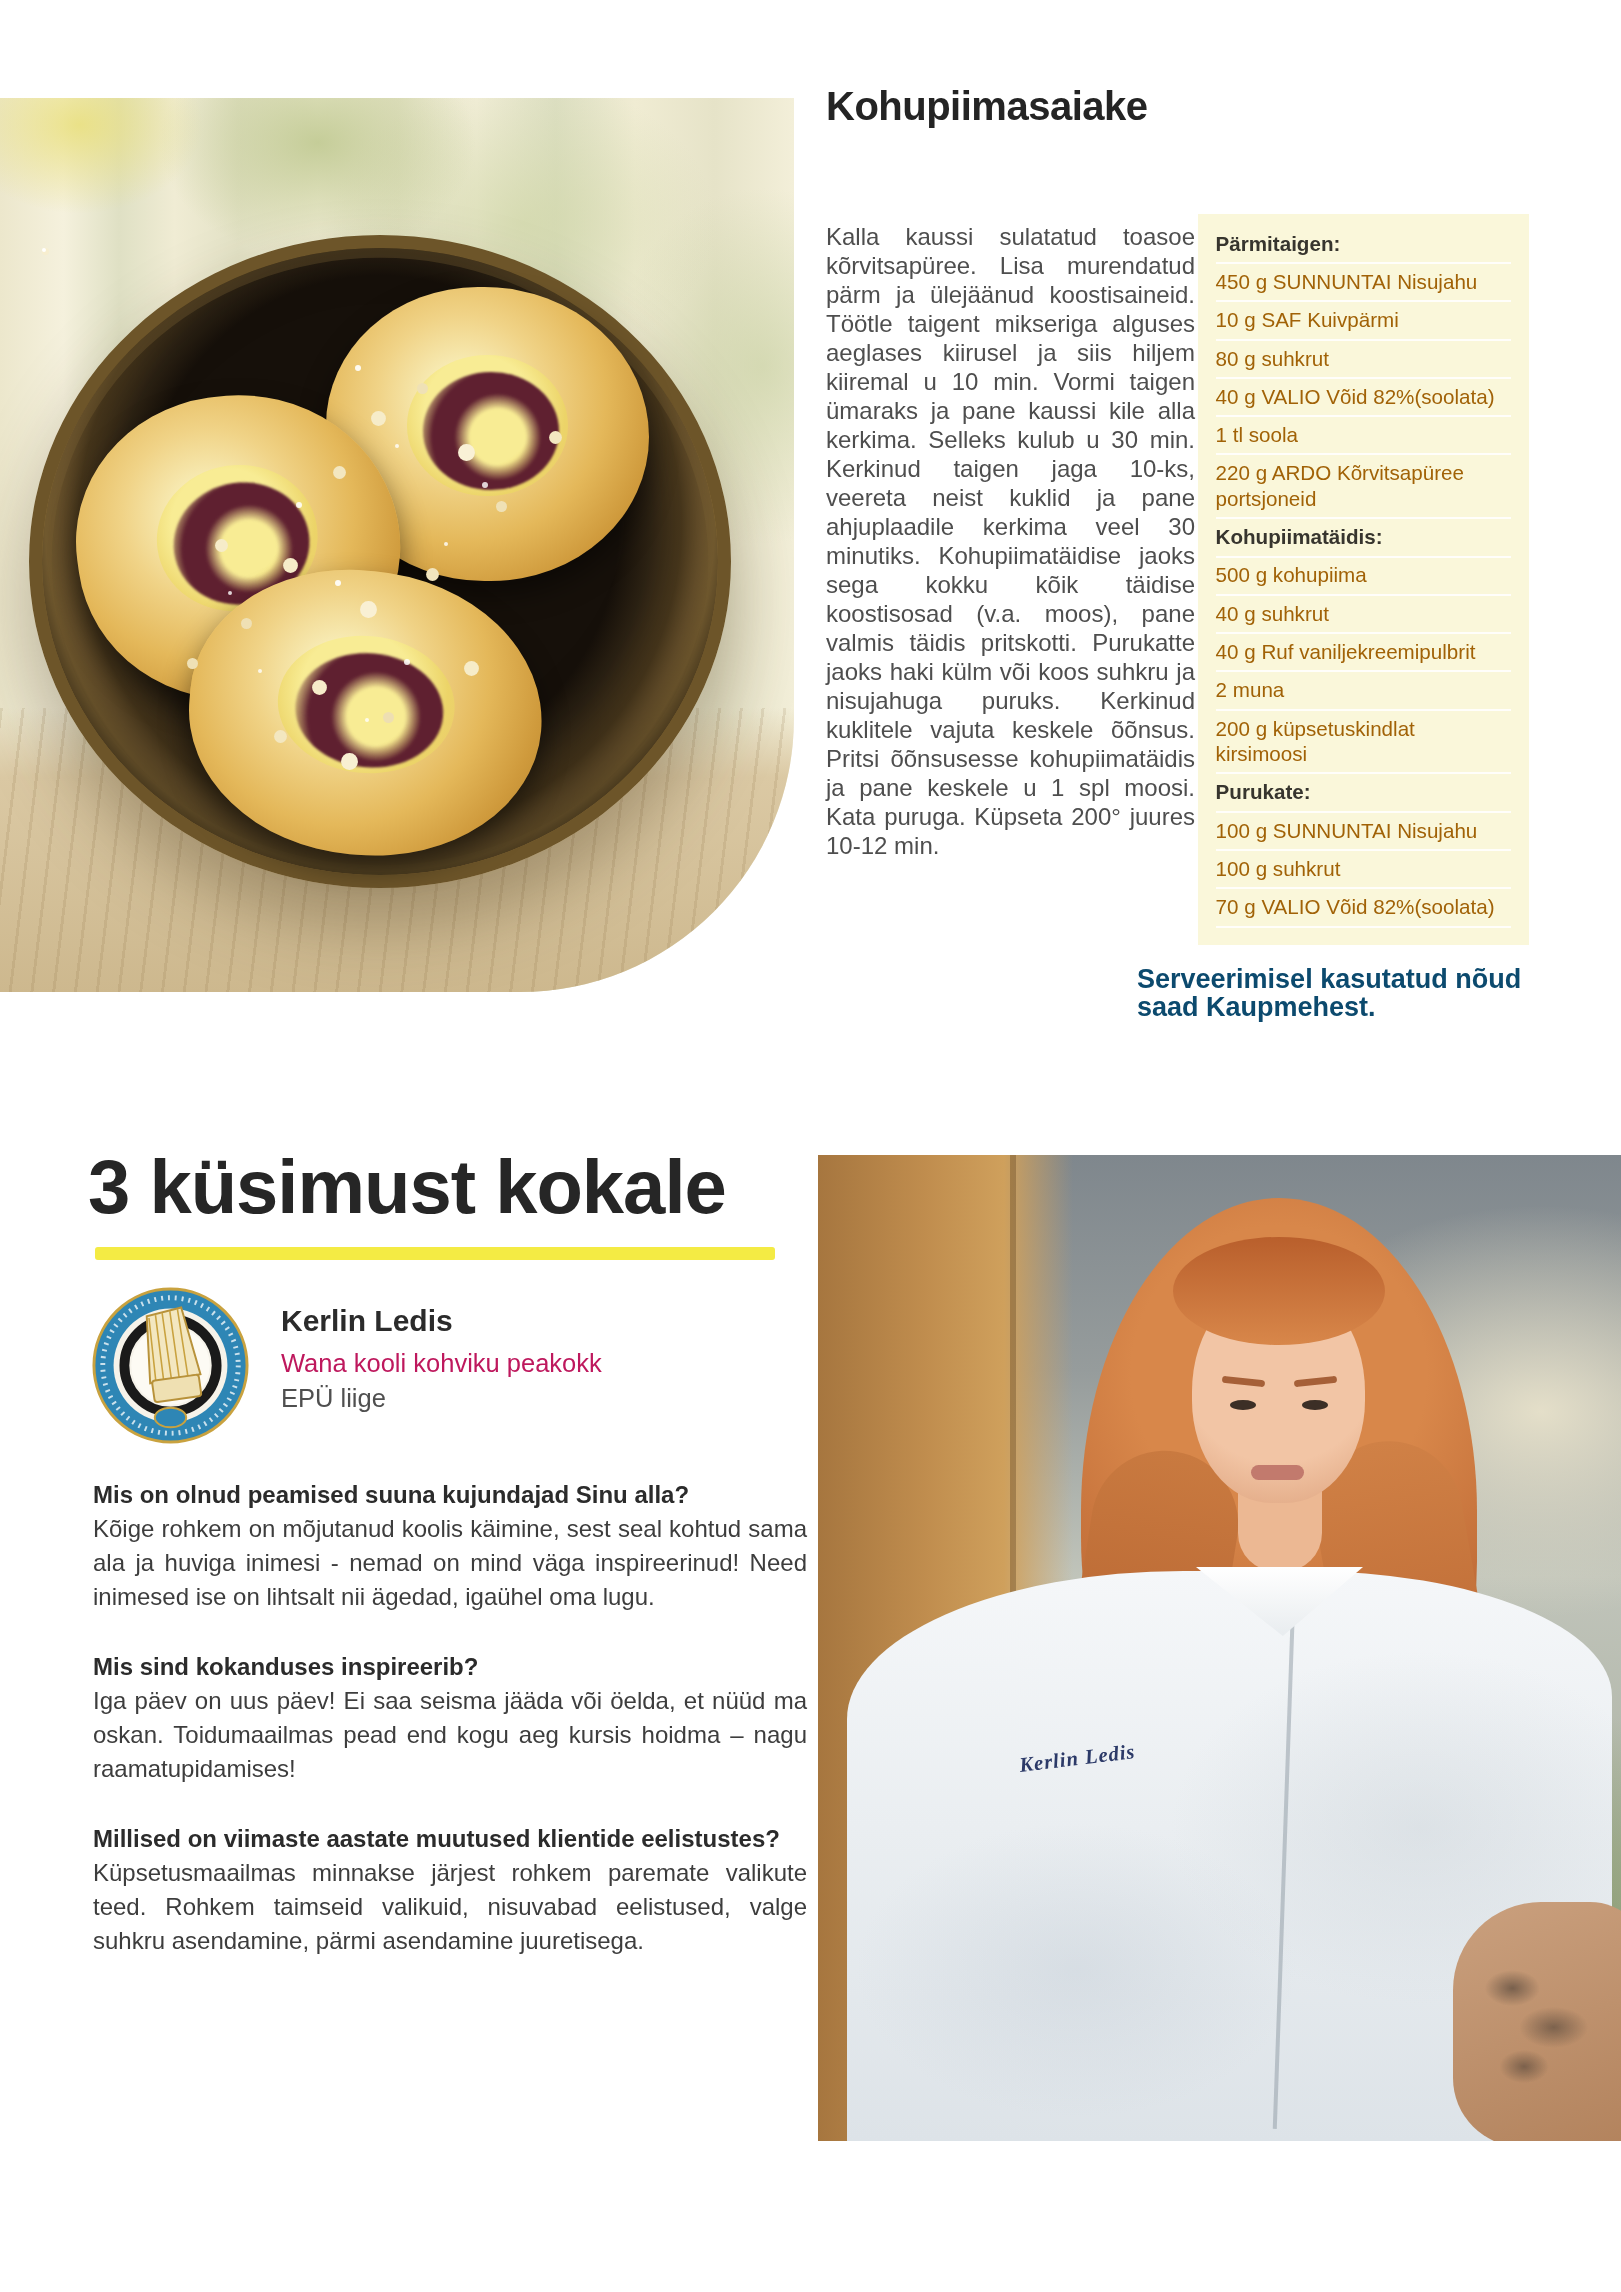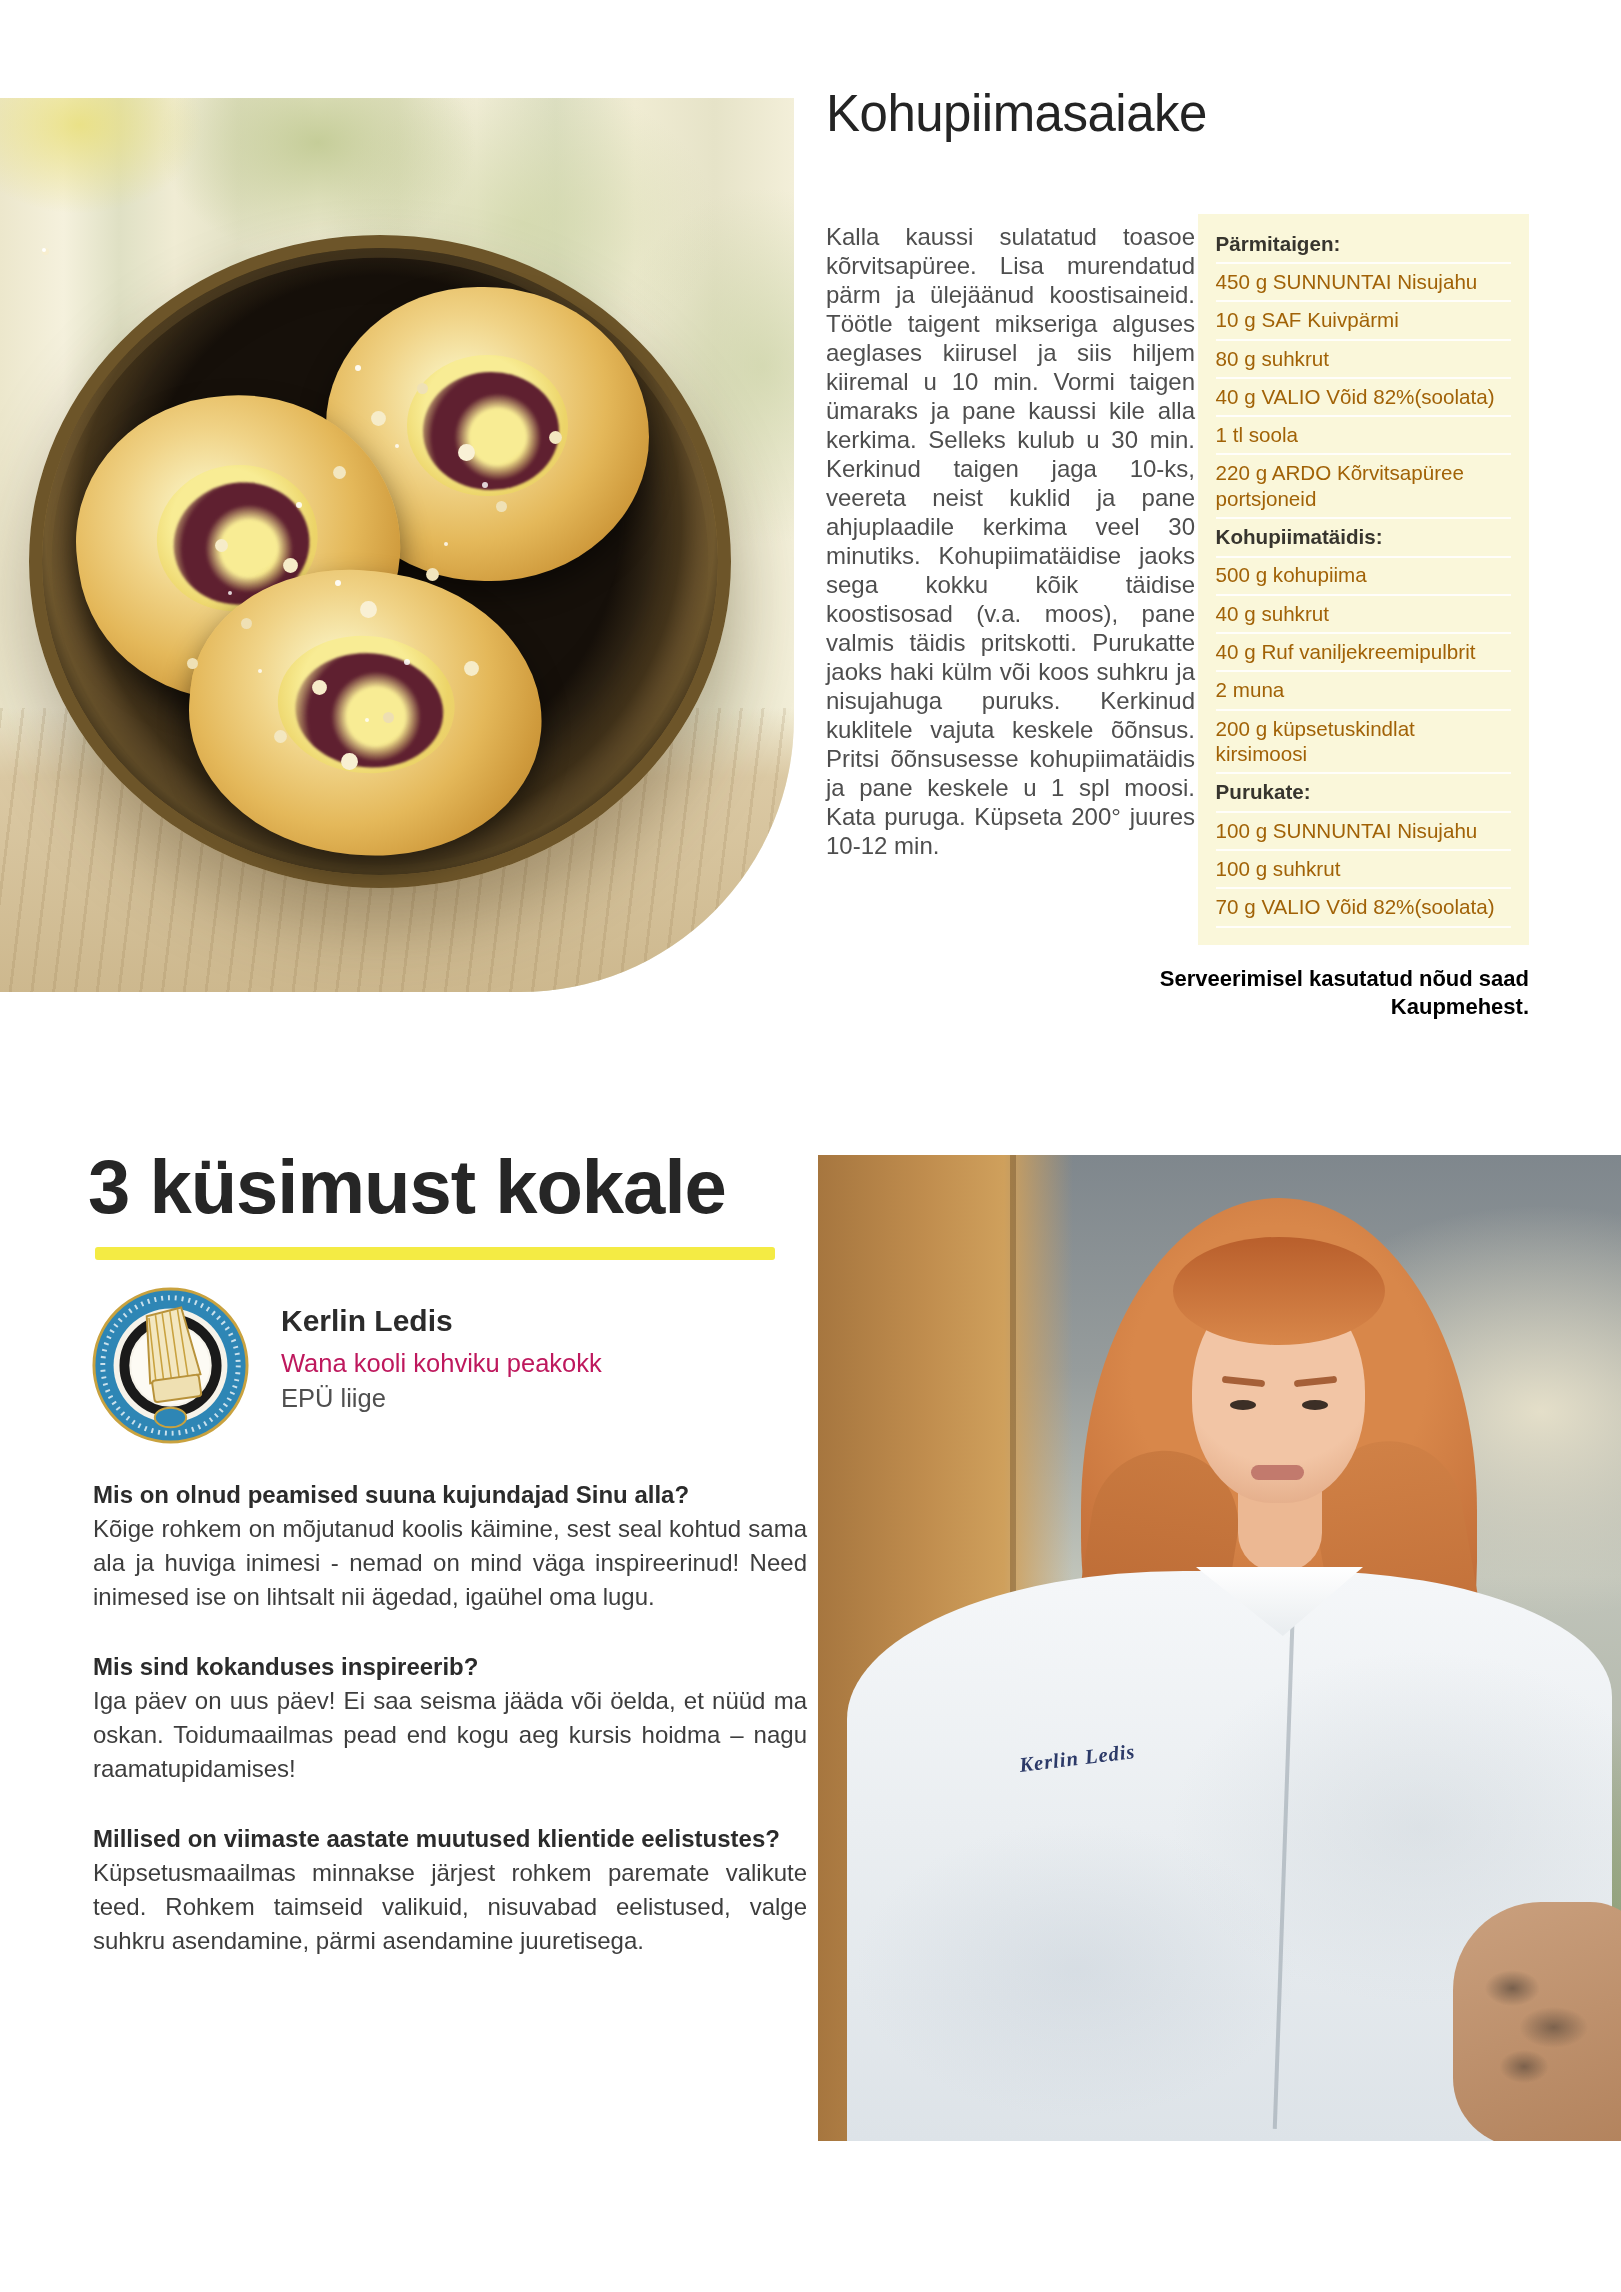--- a/index.html
+++ b/index.html
@@ -53,21 +53,21 @@
       510px 186px 0 2.9px #f3e7c0, 147px 412px 0 2px #efe1b6;}
   .sugar{position:absolute;left:0;top:0;width:3.9px;height:3.9px;border-radius:50%;background:rgba(255,255,255,.95);
     box-shadow:
       314px 118px 0 1px rgba(255,255,255,.9), 353px 196px 0 0 rgba(255,255,255,.8),
       255px 255px 0 1px rgba(255,255,255,.85), 402px 294px 0 0 rgba(255,255,255,.8),
       294px 333px 0 1px rgba(255,255,255,.9), 216px 421px 0 0 rgba(255,255,255,.8),
       363px 412px 0 1px rgba(255,255,255,.85), 323px 470px 0 0 rgba(255,255,255,.8),
       441px 235px 0 1px rgba(255,255,255,.8), 186px 343px 0 0 rgba(255,255,255,.8);}
   
   .recipe-title{
-    position:absolute;left:826px;top:84px;font-size:51px;font-weight:normal;color:#242424;letter-spacing:-0.5px;
+    position:absolute;left:826px;top:84px;font-size:40px;font-weight:bold;color:#242424;letter-spacing:-0.5px;
   }
   .time-banner{
     position:absolute;left:826px;top:157px;width:703px;height:51px;border-radius:9.8px;
     background:#F6E93B;display:flex;align-items:center;justify-content:center;
     font-size:20.6px;color:#1f1f1f;
   }
   .time-banner .lbl{font-weight:500;}
   .banner-ic{width:21.6px;height:21.6px;margin-right:6.9px;flex:0 0 auto;}
   .banner-gap{width:33px;}
   
@@ -80,22 +80,22 @@
     position:absolute;left:1198px;top:214px;width:331px;min-height:704px;box-sizing:border-box;
     background:#FAF7DA;padding:11.8px 17.6px 17.6px 17.6px;
   }
   .ing-row{
     font-size:20.6px;line-height:25.5px;color:#a16207;padding:4.9px 0 5.9px 0;
     border-bottom:2px solid rgba(255,255,255,.85);
   }
   .ing-head{font-weight:bold;color:#37352e;}
   
   .serving-note{
-    position:absolute;left:1137px;top:965px;width:392px;text-align:right;
-    font-size:22px;line-height:28px;font-weight:bold;color:#000000;
+    position:absolute;left:1137px;top:965px;width:392px;
+    font-size:27px;line-height:28px;font-weight:bold;color:#0c4a6e;
   }
   
   .interview-heading{
     position:absolute;left:88px;top:1143px;font-size:76px;font-weight:bold;color:#262626;letter-spacing:-1px;
   }
   .heading-underline{
     position:absolute;left:95px;top:1247px;width:680px;height:12.7px;background:#F4EB44;border-radius:2.9px;
   }
   .badge{position:absolute;left:91px;top:1284px;width:159px;height:163px;}
   .chef-name{position:absolute;left:281px;top:1304px;font-size:30px;font-weight:bold;color:#2b2b2b;}

